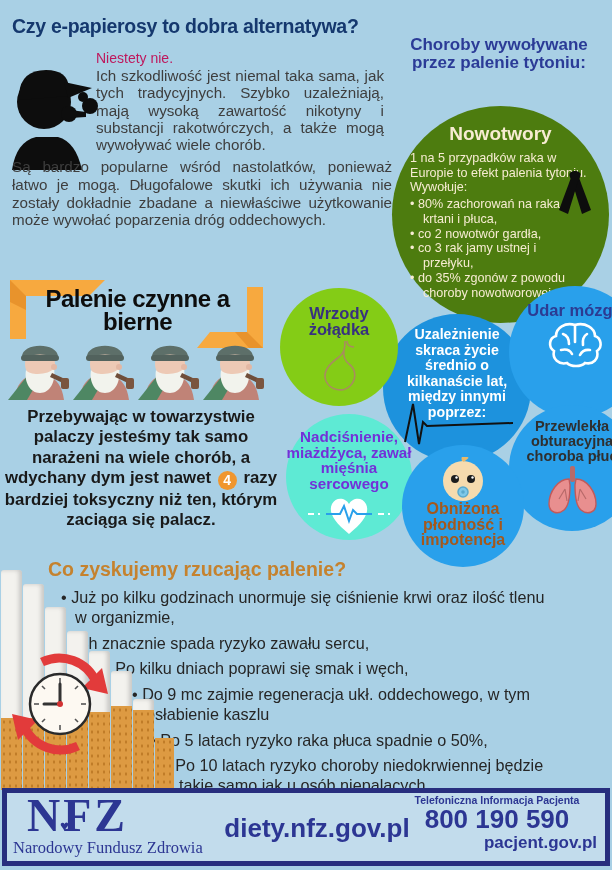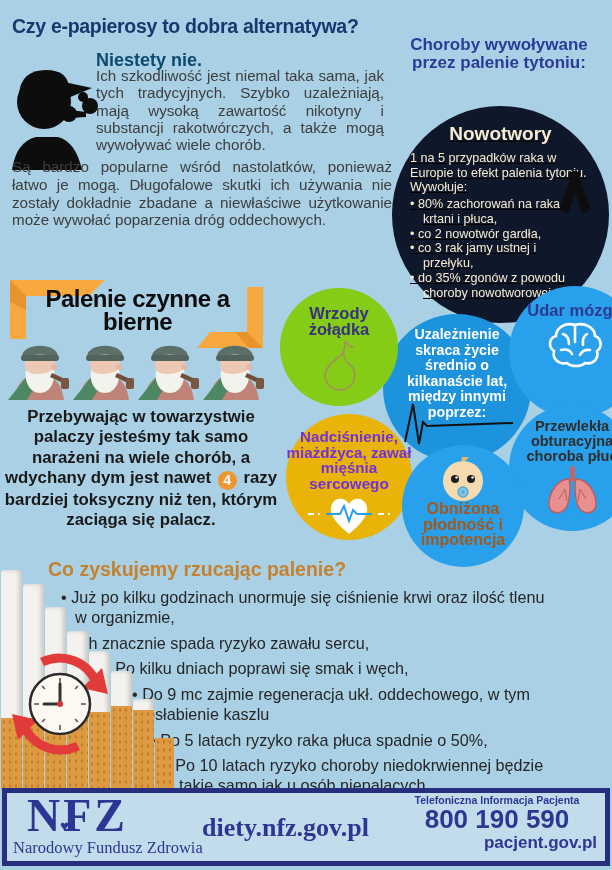--- a/index.html
+++ b/index.html
@@ -8,37 +8,37 @@
     position:relative; width:612px; height:870px; margin:0 auto;
     background:#a9d0e5; overflow:hidden;
   }
   
   .main-title {
     position:absolute; left:12px; top:15px; width:385px;
     font-size:19.5px; font-weight:bold; letter-spacing:-0.3px; color:#15386e;
   }
   .smoker-svg { position:absolute; left:6px; top:52px; }
   .lead {
-    position:absolute; left:96px; top:50px; font-size:18px; font-weight:bold; color:#0c4a6e;
+    position:absolute; left:96px; top:50px; font-size:14px; font-weight:normal; color:#be185d;
   }
   .para1 {
     position:absolute; left:96px; top:67px; width:288px;
     font-size:15.2px; color:#3e3e3e; line-height:1.14; text-align:justify;
   }
   .para2 {
     position:absolute; left:12px; top:158px; width:380px;
     font-size:15.2px; color:#3e3e3e; line-height:1.17; text-align:justify;
   }
   
   .diseases-heading {
     position:absolute; left:390px; top:36px; width:218px; text-align:center;
     font-size:17px; font-weight:bold; color:#2b3b97; line-height:1.07;
   }
   .circle { position:absolute; border-radius:50%; }
-  .c-cancer { left:392px; top:106px; width:217px; height:217px; background:#0f172a;text-decoration:underline; }
+  .c-cancer { left:392px; top:106px; width:217px; height:217px; background:#4d7c0f; }
   .cancer-title {
     margin-top:17px; text-align:center;
     font-size:19px; font-weight:bold; color:#f7ecd2;
   }
   .cancer-body {
     margin:6px 10px 0 18px; font-size:12.6px; color:#f7ecd2; line-height:1.17;
   }
   .cancer-bullets { list-style:none; margin-top:2px; width:176px; }
   .cancer-bullets li { padding-left:13px; text-indent:-13px; }
   .cancer-bullets li::before { content:"•  "; }
@@ -58,21 +58,21 @@
   .badge-4 {
     display:inline-block; width:19px; height:19px; border-radius:50%;
     background:#f0962e; color:#fff; font-size:14px; line-height:19px; text-align:center;
     margin:0 2px; vertical-align:-2px;
   }
   
   .c-center   { left:383px; top:314px; width:148px; height:148px; background:#1d92dd; }
   .c-stroke   { left:509px; top:286px; width:132px; height:132px; background:#29a0eb; }
   .c-copd     { left:509px; top:405px; width:126px; height:126px; background:#29a0eb; }
   .c-stomach  { left:280px; top:288px; width:118px; height:118px; background:#84cc16; }
-  .c-heart    { left:286px; top:414px; width:126px; height:126px; background:#eab308; }
+  .c-heart    { left:286px; top:414px; width:126px; height:126px; background:#5eead4; }
   .c-fert     { left:402px; top:445px; width:122px; height:122px; background:#29a0eb; }
   .bubble-label { display:block; text-align:center; font-weight:bold; }
   .c-stomach .bubble-label { padding-top:17px; font-size:16.5px; color:#37317f; line-height:0.98; }
   .c-stroke  .bubble-label { padding-top:16px; font-size:16.5px; color:#2c3b92; line-height:0.98; }
   .c-center  .bubble-label { padding:13px 10px 0; font-size:14.2px; color:#fff; line-height:1.1; }
   .c-heart   .bubble-label { padding-top:15px; font-size:15.2px; color:#7331d8; line-height:1.03; }
   .c-copd    .bubble-label { padding-top:14px; font-size:14.5px; color:#2f2f2f; line-height:1.02; }
   .c-fert    .bubble-label { font-size:16px; color:#a4581c; line-height:0.97; margin-top:-2px; }
   .bubble-icon { display:block; margin:2px auto 0; }
   .ecg-svg { position:absolute; left:20px; top:82px; }
@@ -112,22 +112,22 @@
     font-family:"Liberation Serif","DejaVu Serif",serif;
     font-size:46px; font-weight:bold; color:#2c3693; letter-spacing:3px;
   }
   .nfz-heart { position:absolute; left:53px; top:24px; font-size:15px; color:#2c3693; }
   .nfz-sub {
     position:absolute; left:6px; top:45px;
     font-family:"Liberation Serif","DejaVu Serif",serif;
     font-size:16.5px; color:#2c3693;
   }
   .footer-site {
-    position:absolute; left:195px; top:20px; width:230px; 
-    font-size:26px; font-weight:bold; color:#2c3693;font-family:Liberation Serif, serif;
+    position:absolute; left:195px; top:20px; width:230px; text-align:center;
+    font-size:26px; font-weight:bold; color:#2c3693;
   }
   .footer-right { position:absolute; right:8px; top:1px; width:200px; text-align:center; color:#2c3693; }
   .phone-label { font-size:10.5px; font-weight:bold; }
   .phone { font-size:26px; font-weight:bold; line-height:1.05; }
   .site2 { font-size:17px; font-weight:bold;text-align:right; }
 </style>
 </head>
 <body>
 
 <div class="page">

